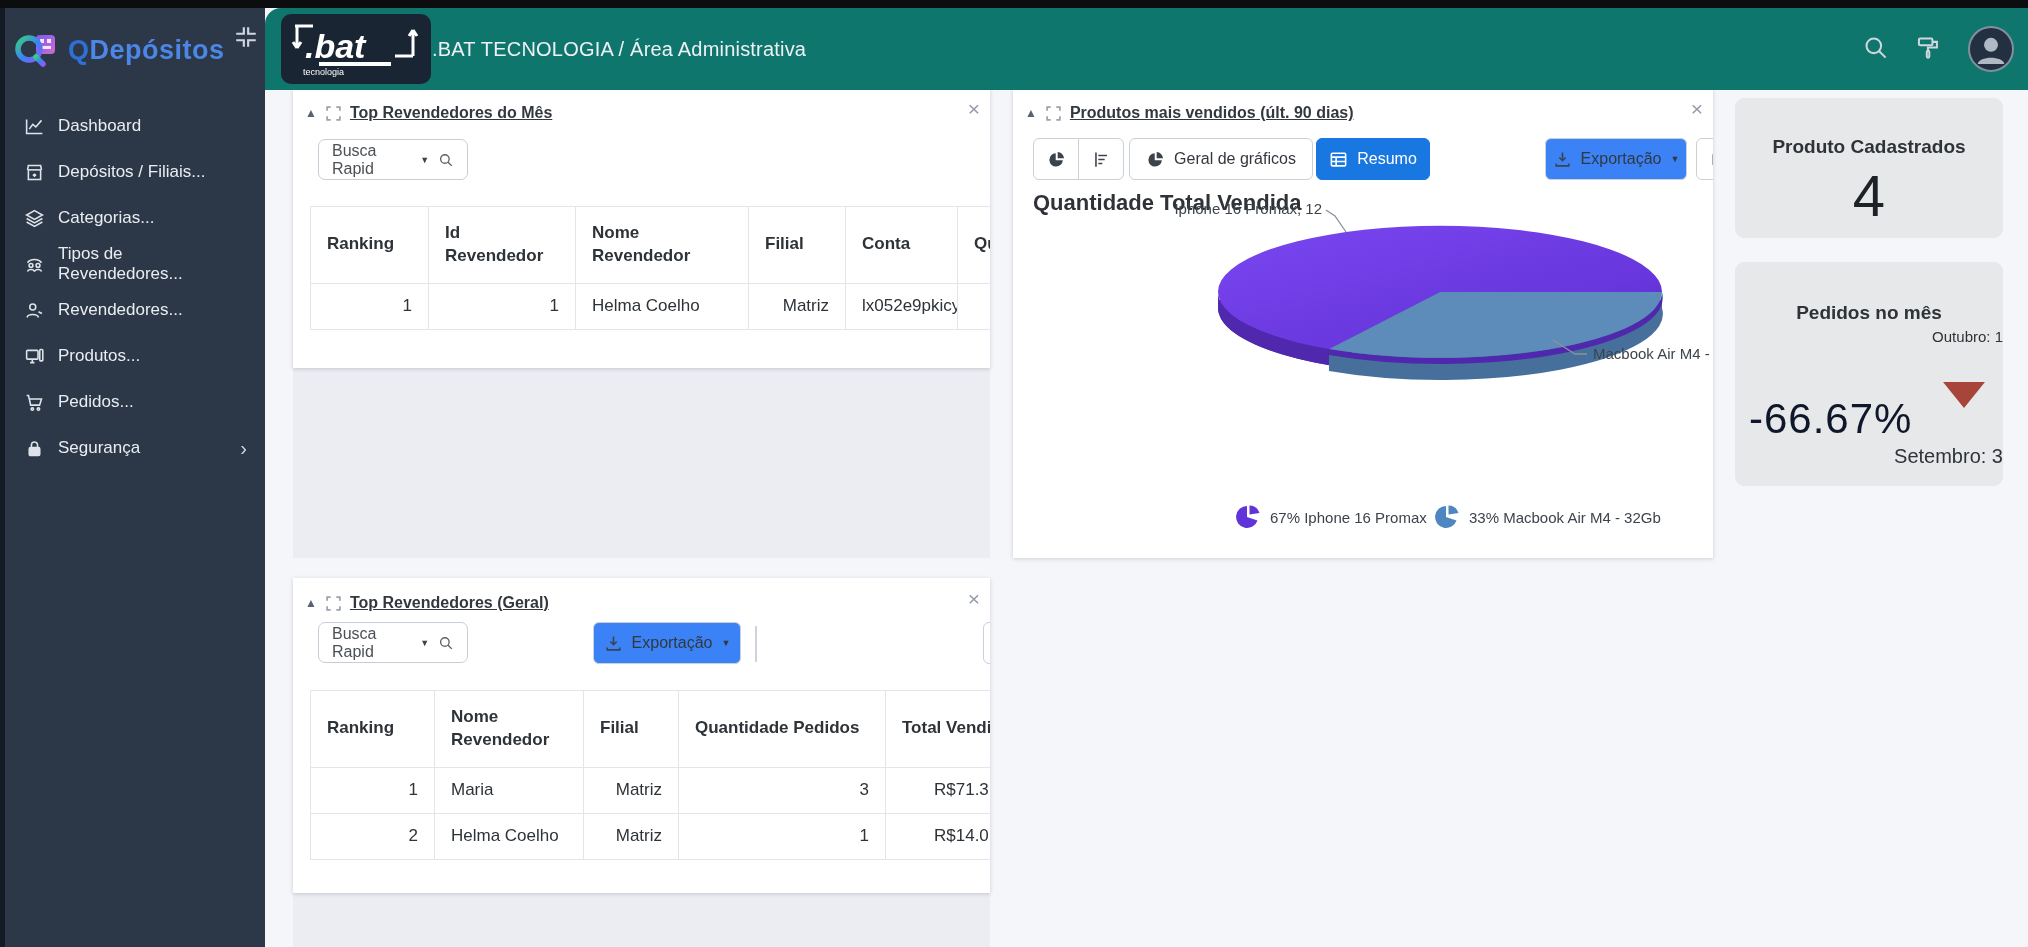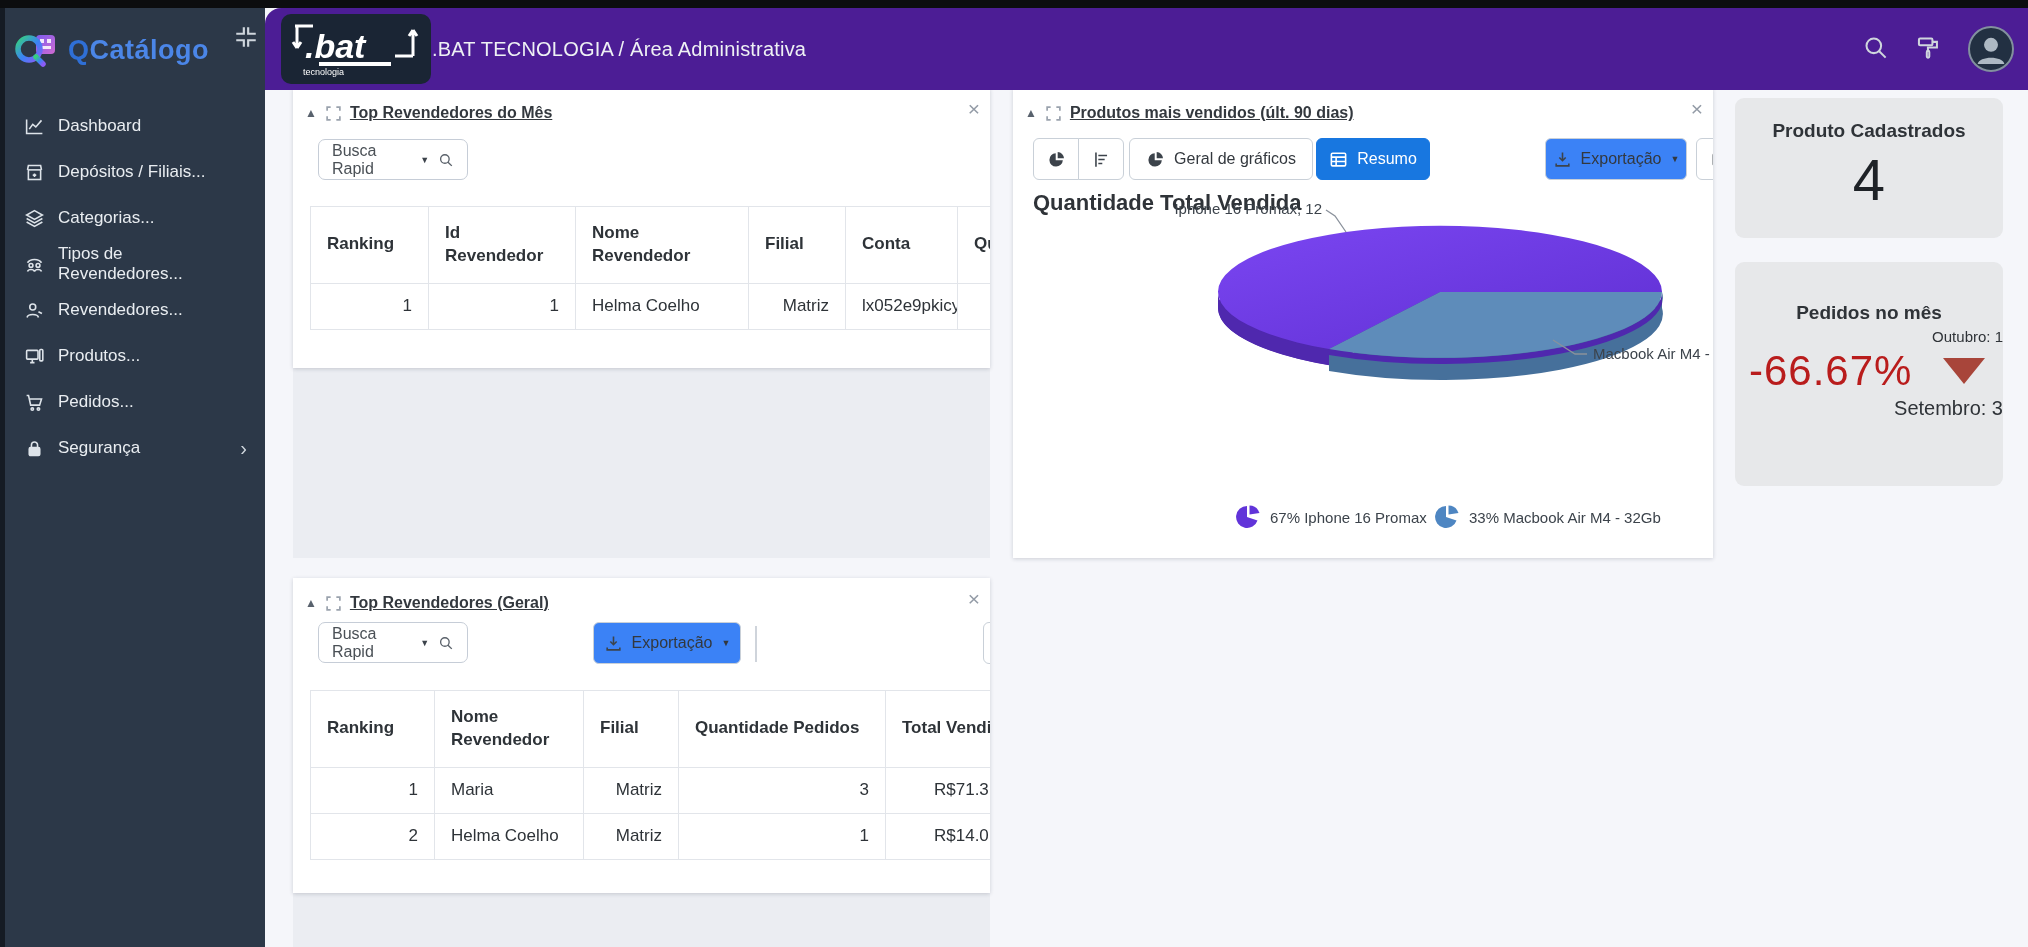--- a/index.html
+++ b/index.html
@@ -13,21 +13,21 @@
   .brand-row{position:absolute;left:14px;top:14px;width:238px;height:56px;display:flex;align-items:center;}
   .brand-text{font-size:27px;font-weight:bold;color:#4b86e8;margin-left:6px;letter-spacing:.5px;}
   .brand-text .q{color:#2f6fd6;}
   .collapse-btn{position:absolute;right:6px;top:16px;width:26px;height:26px;color:#cfd6dd;cursor:pointer;}
   .menu{position:absolute;left:0;top:95px;width:265px;display:flex;flex-direction:column;}
   .menu-item{height:46px;display:flex;align-items:center;padding:0 14px 0 24px;color:#e9edf1;font-size:17px;cursor:pointer;position:relative;}
   .menu-item svg{width:21px;height:21px;margin-right:13px;flex:0 0 auto;color:#dde3e9;}
   .menu-item .chev{position:absolute;right:18px;font-size:20px;color:#cfd6dd;line-height:1;}
 
   
-  .topbar{position:absolute;left:265px;top:8px;width:1763px;height:82px;background:#4c1d95;border-top-left-radius:16px;z-index:3;}
+  .topbar{position:absolute;left:265px;top:8px;width:1763px;height:82px;background:#0f766e;border-top-left-radius:16px;z-index:3;}
   .bat-box{position:absolute;left:16px;top:6px;width:150px;height:70px;background:#1a2534;border-radius:10px;display:flex;align-items:center;justify-content:center;}
   .topbar-title{position:absolute;left:167px;top:0;height:82px;display:flex;align-items:center;color:#eef1f4;font-size:20px;letter-spacing:.2px;}
   .topbar-icons{position:absolute;right:14px;top:0;height:82px;display:flex;align-items:center;gap:26px;color:#cfd6dd;}
   .avatar{width:46px;height:46px;border-radius:50%;border:2px solid #82909e;background:#223042;display:flex;align-items:center;justify-content:center;}
 
   
   .cell{position:absolute;background:#ebedf2;}
   .panel{position:absolute;background:#fff;box-shadow:0 1px 4px rgba(20,30,50,.18);overflow:hidden;}
   .panel-head{position:absolute;left:12px;right:10px;top:12px;height:26px;display:flex;align-items:center;}
   .tri{font-size:12px;color:#59626d;margin-right:8px;cursor:pointer;line-height:1;}
@@ -56,21 +56,21 @@
   .chart-title{position:absolute;left:20px;top:102px;font-size:22px;font-weight:bold;color:#2f3338;}
   .legend-item{position:absolute;display:flex;align-items:center;gap:9px;font-size:15px;color:#3c434b;}
   .legend-item svg{width:26px;height:26px;}
 
   
   .stat-card{position:absolute;width:268px;background:#e7e8ea;border-radius:9px;}
   .stat-title{text-align:center;font-size:19px;font-weight:bold;color:#2f3338;}
   .big-num{text-align:center;font-size:58px;color:#1e2227;}
   .sub-right{text-align:right;font-size:15px;color:#2f3338;}
   .pct-row{display:flex;align-items:center;justify-content:space-between;padding:0 18px 0 14px;}
-  .pct{font-size:42px;color:#b91c1c;letter-spacing:1px;}
+  .pct{font-size:42px;color:#0f172a;letter-spacing:1px;margin-top:48px;}
   .tri-down{width:0;height:0;border-left:21px solid transparent;border-right:21px solid transparent;border-top:26px solid #a8453a;}
 </style>
 </head>
 <body>
 
 <div id="root">
   <div class="top-black"></div>
   <div class="left-black"></div>
 
   <aside class="sidebar">
@@ -87,21 +87,21 @@
               <stop offset="1" stop-color="#d06ad0"></stop>
           </linearGradient>
         </defs>
         <rect x="22" y="5" width="19" height="19" rx="4" fill="url(#g2)"></rect>
         <rect x="26" y="9" width="4" height="4" fill="#fff" opacity=".85"></rect>
         <rect x="33" y="9" width="4" height="4" fill="#fff" opacity=".85"></rect>
         <rect x="26" y="16" width="11" height="3" fill="#fff" opacity=".85"></rect>
         <circle cx="15" cy="19" r="11" fill="none" stroke="url(#g1)" stroke-width="5.5"></circle>
         <line x1="22" y1="27" x2="29" y2="34" stroke="url(#g1)" stroke-width="5.5" stroke-linecap="round"></line>
       </svg>
-      <span class="brand-text"><span class="q">Q</span><span>Catálogo</span></span>
+      <span class="brand-text"><span class="q">Q</span><span>Depósitos</span></span>
     </div>
     <div class="collapse-btn">
       <svg viewBox="0 0 24 24" width="26" height="26" fill="none" stroke="currentColor" stroke-width="2">
         <path d="M10 3v6H3"></path>
           <path d="M14 3v6h7"></path>
           <path d="M10 21v-6H3"></path>
           <path d="M14 21v-6h7"></path>
       </svg>
     </div>
 
@@ -422,21 +422,21 @@
           <td>Helma Coelho</td>
           <td class="ar">Matriz</td>
           <td class="ar">1</td>
           <td style="padding-left:48px;">R$14.0</td>
         </tr>
       </tbody>
     </table>
   </section>
 
   <div class="stat-card" style="left:1735px;top:98px;height:140px;">
-    <div class="stat-title" style="margin-top:22px;">Produto Cadastrados</div>
+    <div class="stat-title" style="margin-top:38px;">Produto Cadastrados</div>
     <div class="big-num" style="margin-top:4px;">4</div>
   </div>
 
   <div class="stat-card" style="left:1735px;top:262px;height:224px;">
     <div class="stat-title" style="margin-top:40px;">Pedidos no mês</div>
     <div class="sub-right" style="margin-top:4px;">Outubro: 1</div>
     <div class="pct-row" style="margin-top:2px;">
       <span class="pct">-66.67%</span>
       <span class="tri-down"></span>
     </div>

